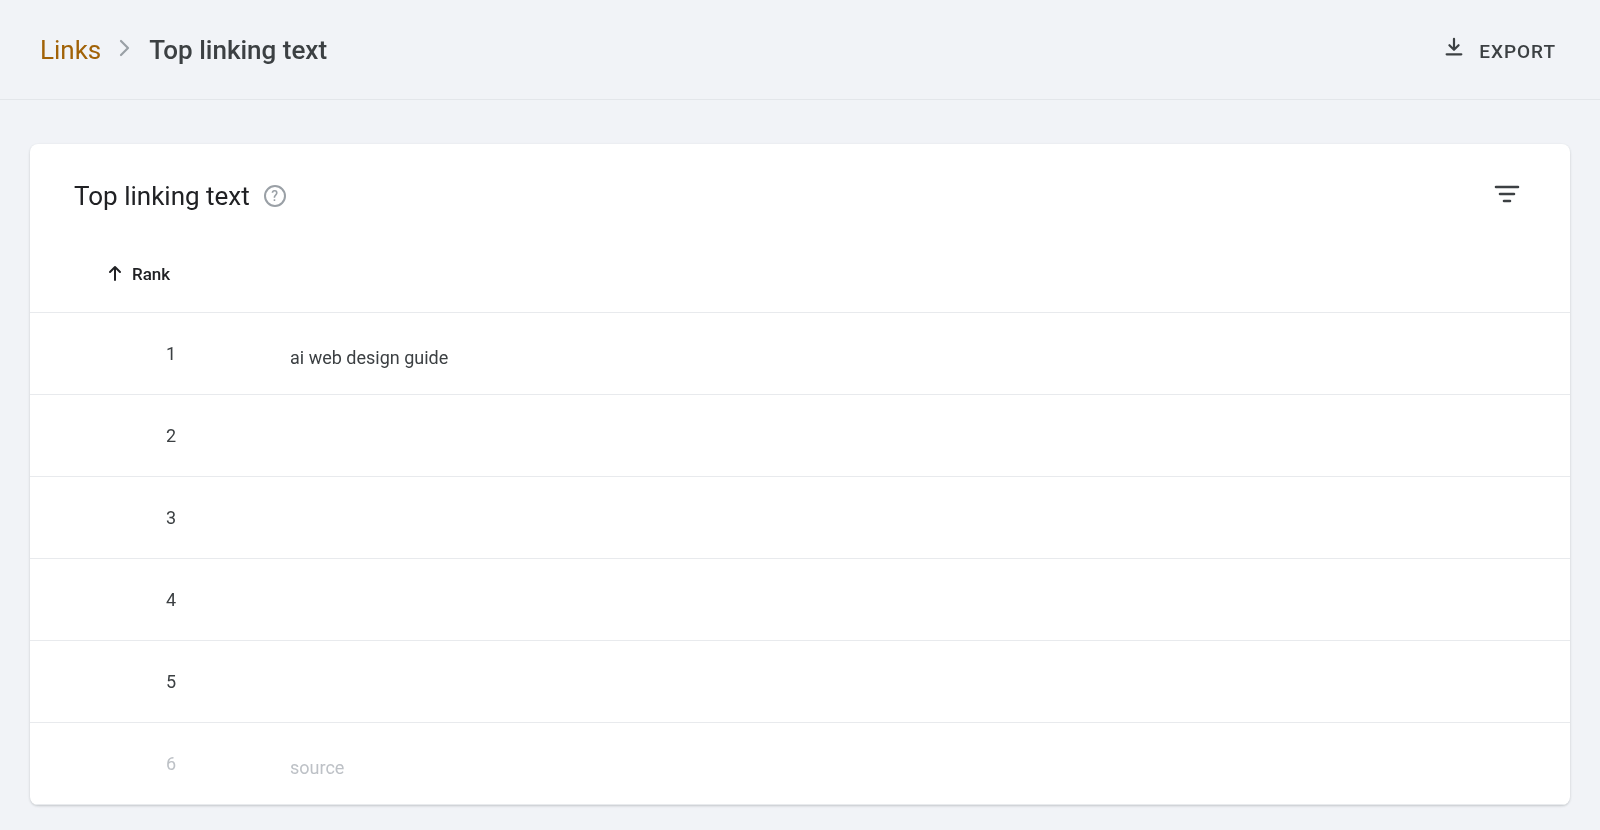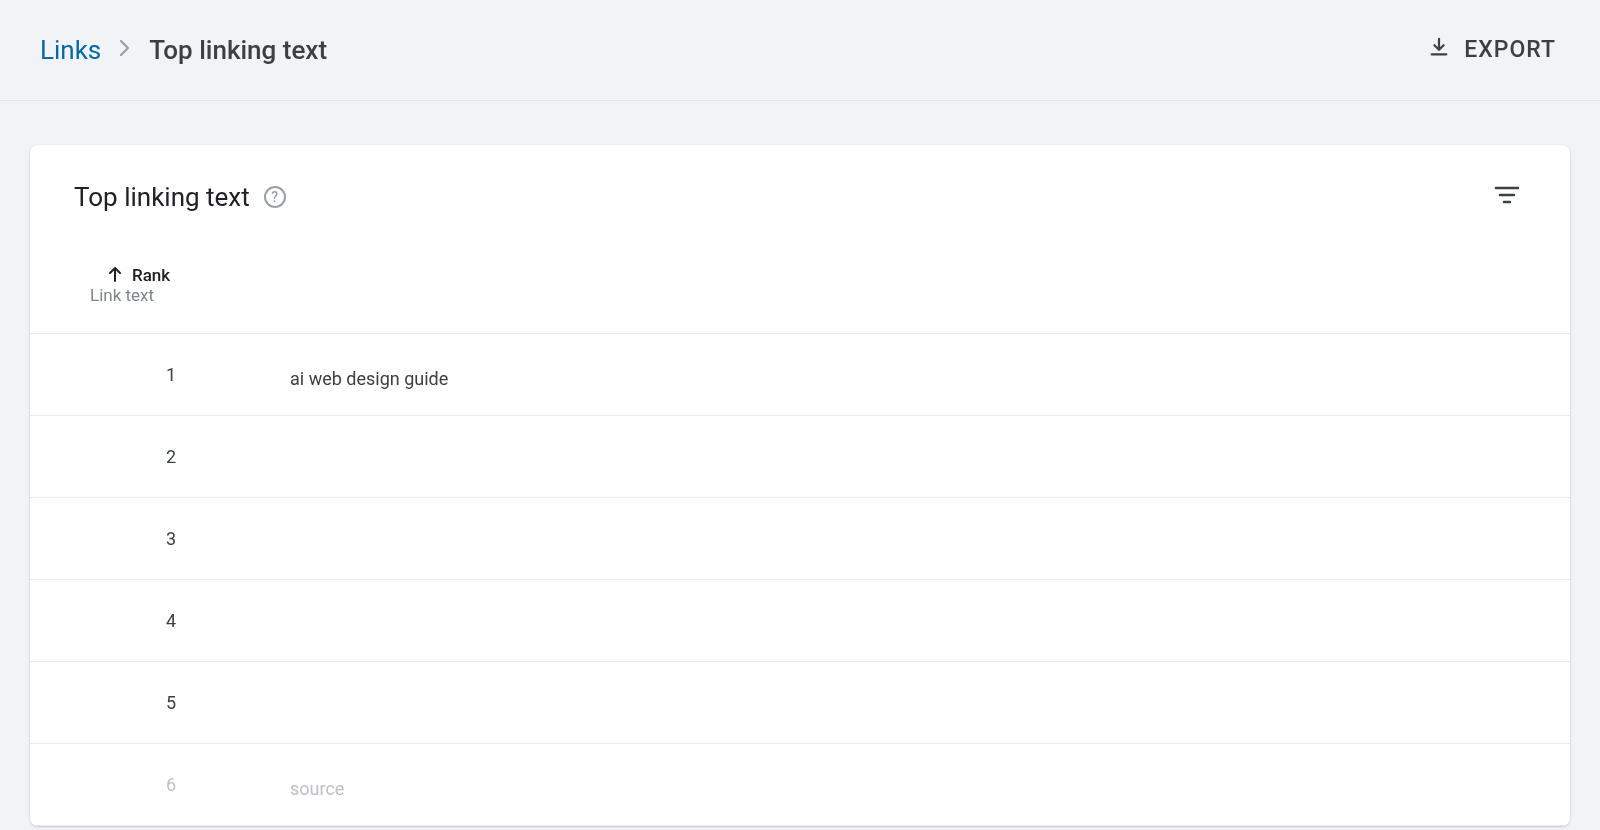--- a/index.html
+++ b/index.html
@@ -18,38 +18,38 @@
     padding: 28px 40px 28px 40px;
     border-bottom: 1px solid #e3e6ea;
   }
   .breadcrumb {
     display: flex;
     align-items: center;
     font-size: 26px;
     color: #3c4043;
   }
   .breadcrumb-link {
-    color: #0369a1;
+    color: #a16207;
     cursor: pointer;
   }
   .breadcrumb-sep {
     color: #9aa0a6;
     margin: 0 18px;
     font-size: 20px;
   }
   .breadcrumb-current {
     color: #3c4043;
     font-weight: 500;
   }
   .export-btn {
     display: flex;
-    align-items: flex-start;
+    align-items: flex-end;
     gap: 14px;
     color: #3c4043;
-    font-size: 23px;
+    font-size: 19px;
     font-weight: 500;
     letter-spacing: 1px;
     cursor: pointer;
     padding: 8px 4px;
   }
   .card {
     background: #ffffff;
     margin: 44px 30px 0 30px;
     border-radius: 8px;
     box-shadow: 0 1px 2px rgba(60,64,67,0.15), 0 1px 3px rgba(60,64,67,0.1);
@@ -88,21 +88,20 @@
     cursor: pointer;
     padding: 6px;
   }
   .table {
     width: 100%;
   }
   .thead-row {
     display: flex;
     padding: 30px 0 28px 0;
     border-bottom: 1px solid #e8eaed;
-    flex-direction: column;
   }
   .col-rank-head {
     width: 200px;
     display: flex;
     align-items: center;
     gap: 10px;
     padding-left: 78px;
   }
   .sort-arrow {
     font-size: 18px;
@@ -191,23 +190,20 @@
   <div class="table">
     <div class="thead-row">
       <div class="col-rank-head">
         <span class="sort-arrow">
           <svg width="14" height="16" viewBox="0 0 14 16">
               <path d="M7 15 L7 2 M2 7 L7 2 L12 7" stroke="#202124" stroke-width="2" fill="none" stroke-linecap="round" stroke-linejoin="round"></path>
             </svg>
         </span>
         <span class="th">Rank</span>
       </div>
-      <div class="col-text">
-        <span class="th-light">Link text</span>
-      </div>
     </div>
 
     <div id="tbody">
         <div class="tbody-row">
           <div class="rank-cell">1</div>
           <div class="text-cell">ai web design guide</div>
         </div>
         <div class="tbody-row">
           <div class="rank-cell">2</div>
         </div>

